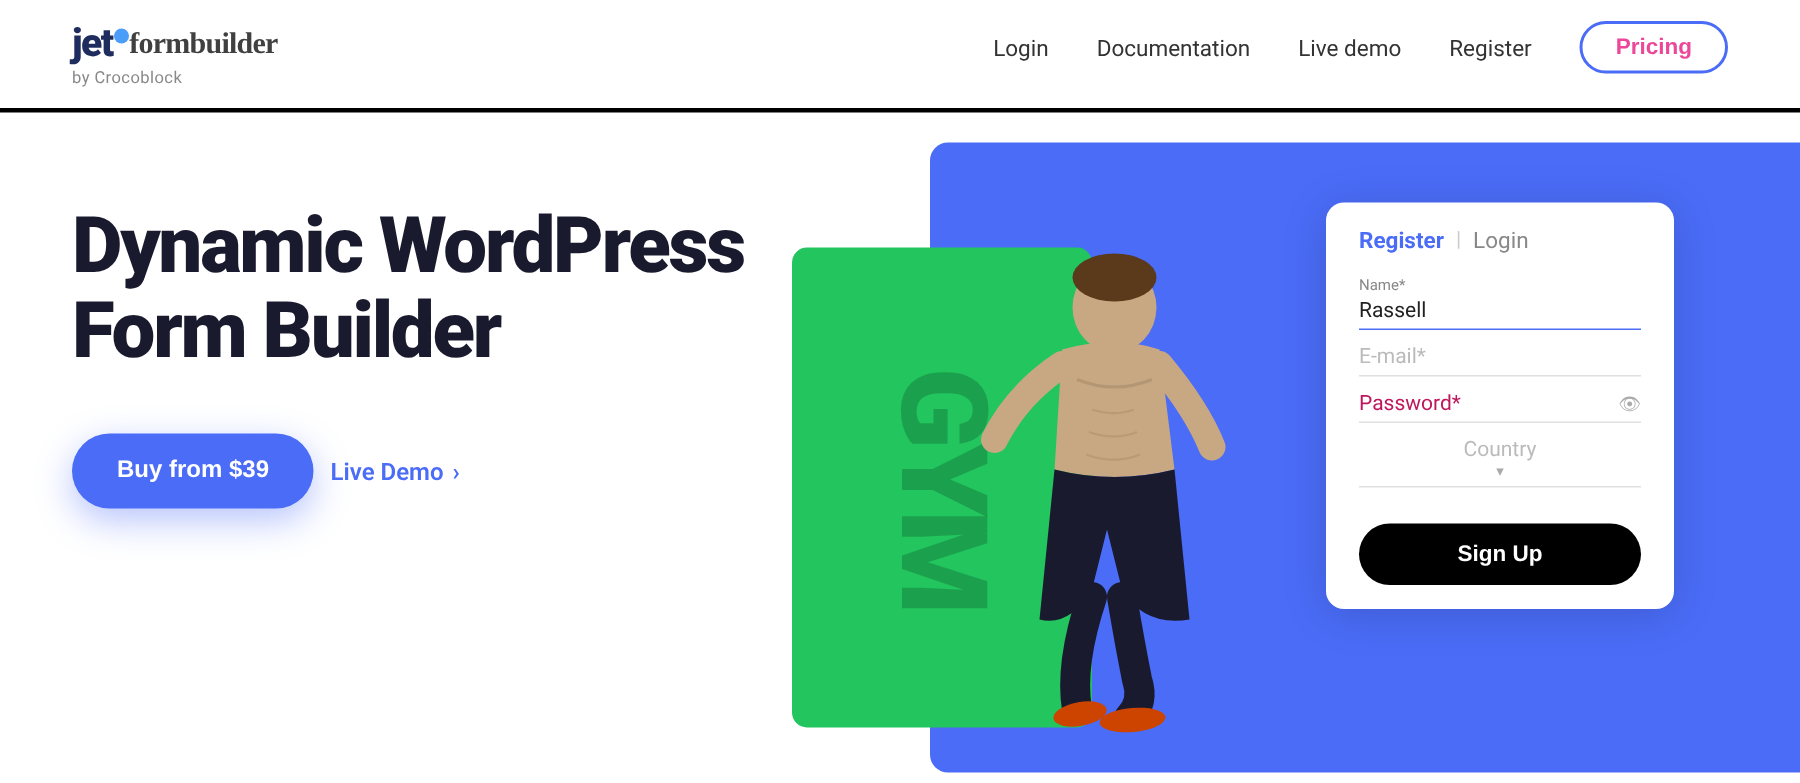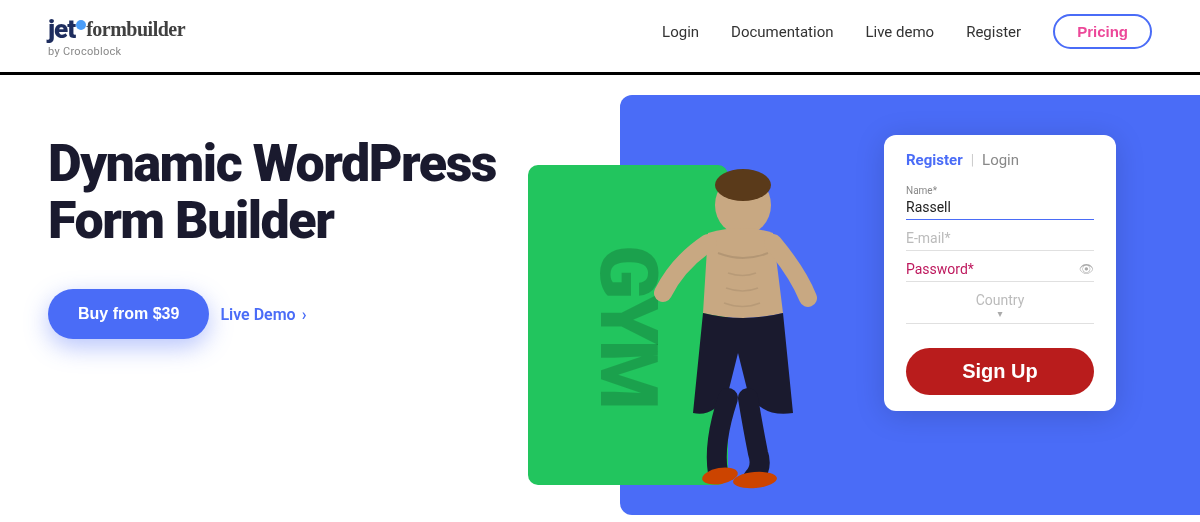--- a/index.html
+++ b/index.html
@@ -301,23 +301,23 @@
       color: #bbb;
     }
 
     .dropdown-icon {
       font-size: 10px;
       color: #aaa;
     }
 
     .signup-btn {
       width: 100%;
-      background: #b91c1c;
+      background: #000000;
       color: #fff;
-      font-size: 20px;
+      font-size: 15px;
       font-weight: 700;
       border: none;
       border-radius: 24px;
       padding: 12px;
       margin-top: 14px;
       cursor: pointer;
     }
 
     
     .runner-svg-container {

